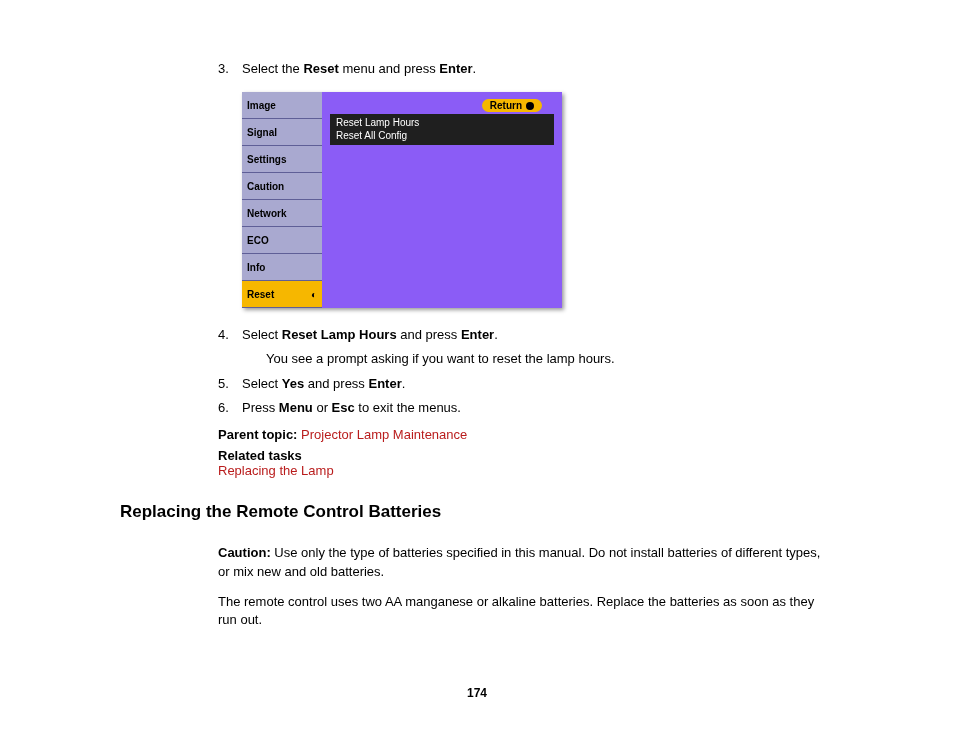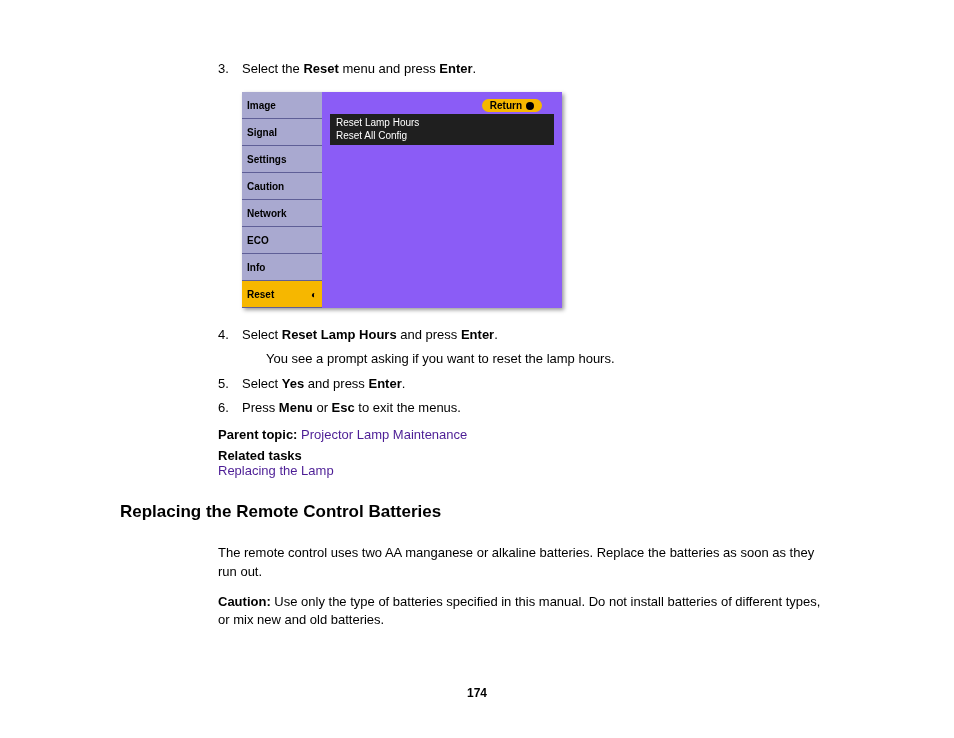--- a/index.html
+++ b/index.html
@@ -129,21 +129,21 @@
   .parent-topic {
     margin-top: 8px;
     margin-bottom: 4px;
     line-height: 1.5;
   }
   .related-tasks-h {
     font-weight: bold;
     margin-top: 4px;
   }
   a.doclink {
-    color: #4c1d95;
+    color: #b91c1c;
     text-decoration: none;
   }
   h2.section {
     font-size: 17px;
     font-weight: bold;
     margin-top: 24px;
     margin-bottom: 22px;
   }
   .body-para {
     margin-bottom: 12px;
@@ -214,20 +214,20 @@
       <a href="#" class="doclink">Projector Lamp Maintenance</a>
     </div>
     <div class="related-tasks-h">Related tasks</div>
     <div>
       <a href="#" class="doclink">Replacing the Lamp</a>
     </div>
   </div>
 
   <h2 class="section">Replacing the Remote Control Batteries</h2>
   <div class="content-indent">
-    <p class="body-para">The remote control uses two AA manganese or alkaline batteries. Replace the batteries as soon as they run out.</p>
     <p class="body-para">
       <b>Caution:</b><span> Use only the type of batteries specified in this manual. Do not install batteries of different types, or mix new and old batteries.</span>
     </p>
+    <p class="body-para">The remote control uses two AA manganese or alkaline batteries. Replace the batteries as soon as they run out.</p>
   </div>
 </div>
 
 <div class="page-number">174</div>
 
 </body></html>

